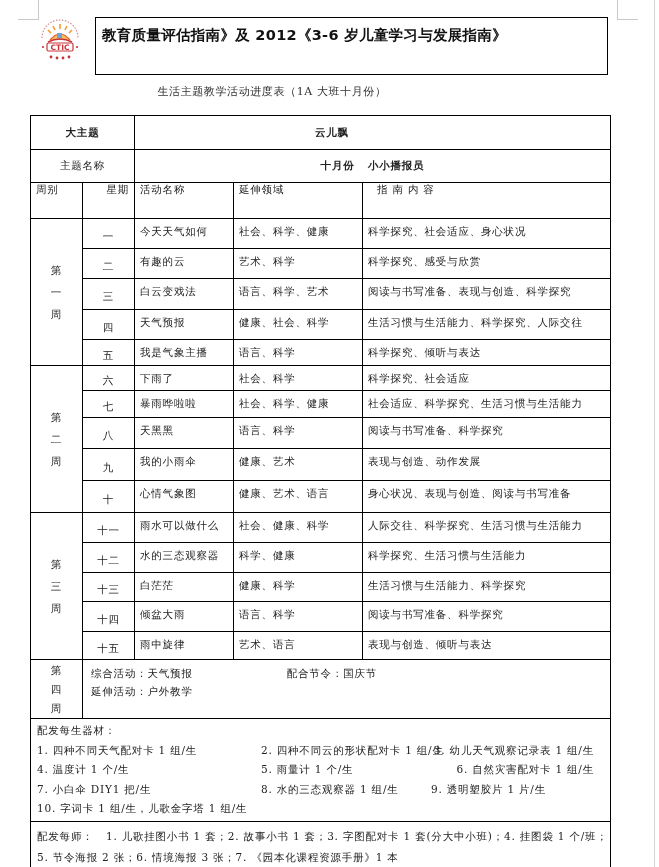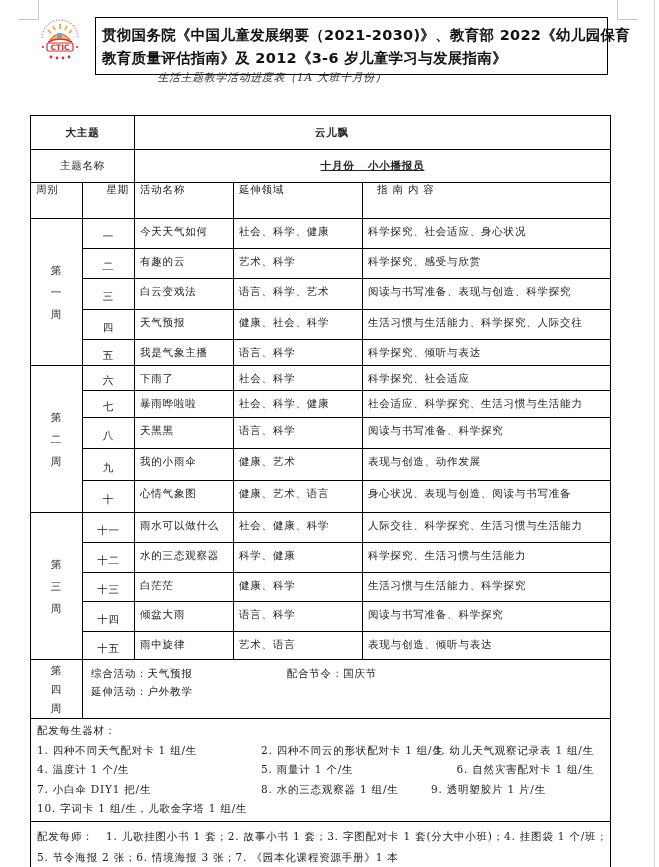--- a/index.html
+++ b/index.html
@@ -20,41 +20,41 @@
     position: absolute; left: 95px; top: 17px; width: 513px; height: 58px;
     border: 1.5px solid #000; box-sizing: border-box;
     padding: 6px 0 0 6px;
     font-family: "DejaVu Sans", "Liberation Sans", sans-serif;
     font-weight: bold; font-size: 14.5px; line-height: 23px; color: #111;
     letter-spacing: 0.3px;
   }
   .header-box div { white-space: nowrap; }
 
   .subtitle {
-    position: absolute; left: 0; top: 70px; width: 544px; text-align: center;
-    font-size: 11px; color: #333; letter-spacing: 0.6px; font-style: italic;
+    position: absolute; left: 0; top: 84px; width: 544px; text-align: center;
+    font-size: 11px; color: #333; letter-spacing: 0.6px;
   }
 
   table.plan {
     position: absolute; left: 30px; top: 115px;
     border-collapse: collapse; table-layout: fixed;
     width: 580px;
     font-size: 10.5px; color: #222;
   }
   table.plan td {
     border: 1px solid #000; padding: 0 5px; vertical-align: top;
     letter-spacing: 0.8px; white-space: nowrap; overflow: hidden;
   }
   .c-center { text-align: center; vertical-align: middle !important; }
   .bold { font-weight: bold; }
   .day { text-align: center; vertical-align: middle !important; padding-top: 6px !important; }
   .act { padding-top: 6px !important; margin-top: 44px; }
   .week-label { text-align: center; vertical-align: middle !important; line-height: 22px; }
   .theme-val { padding-left: 180px !important; vertical-align: middle !important; }
-  .name-val { text-align: center; vertical-align: middle !important; font-weight: bold; letter-spacing: 1.2px; text-decoration: underline; }
+  .name-val { text-align: center; vertical-align: middle !important; font-weight: bold; letter-spacing: 1.2px; }
   .hdr td { vertical-align: top; padding-top: 8px; }
 
   .week4-content { padding: 4px 8px !important; line-height: 18px; }
   .w4-line { display: flex; }
   .w4-line .gap { width: 94px; }
 
   .materials { padding: 2px 6px !important; line-height: 19.5px; margin-left: 24px; }
   .mat-grid { display: grid; grid-template-columns: 224px 152px 1fr; }
   .mat-grid span { white-space: nowrap; }
   .mat-grid .right { text-align: right; padding-right: 10px; }
@@ -84,21 +84,20 @@
   <text x="24" y="31.8" text-anchor="middle" font-size="7.5" font-family="DejaVu Sans, sans-serif" font-weight="bold" fill="#c8323a">CTIC</text>
   <circle cx="15" cy="39" r="1.4" fill="#c8323a"></circle>
   <circle cx="21" cy="40" r="1.4" fill="#c8323a"></circle>
   <circle cx="27" cy="40" r="1.4" fill="#c8323a"></circle>
   <circle cx="33" cy="39" r="1.4" fill="#c8323a"></circle>
   <circle cx="7" cy="29" r="1.1" fill="#c8323a"></circle>
   <circle cx="41" cy="29" r="1.1" fill="#c8323a"></circle>
 </svg>
 
 <div class="header-box">
-  <div>贯彻国务院《中国儿童发展纲要（2021-2030)》、教育部 2022《幼儿园保育</div>
   <div>教育质量评估指南》及 2012《3-6 岁儿童学习与发展指南》</div>
 </div>
 
 <div class="subtitle">生活主题教学活动进度表（1A 大班十月份）</div>
 
 <table class="plan">
   <colgroup>
     <col style="width:52px">
       <col style="width:52px">
       <col style="width:99px">

